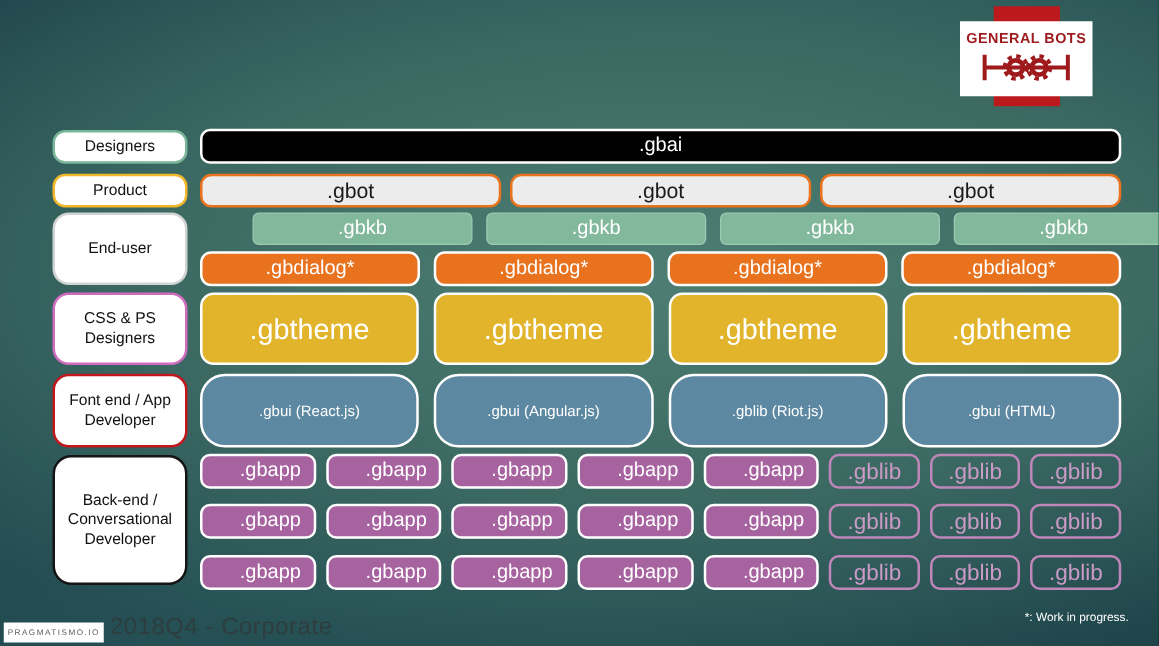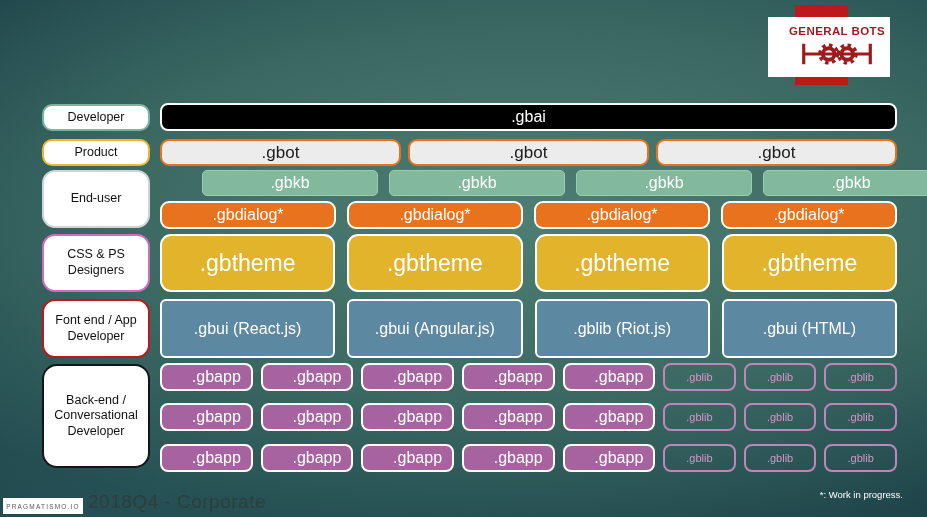--- a/index.html
+++ b/index.html
@@ -11,21 +11,21 @@
       linear-gradient(135deg,#16343e 0%, #234c52 45%, #16343c 100%);
   }
   .title{
     position:absolute;left:57px;top:34px;font-size:41px;letter-spacing:1px;
     color:#dde8e5;white-space:nowrap;
   }
   
   .logo-ribbon{position:absolute;left:795px;top:5px;width:53px;height:80px;background:#bb191c;}
   .logo-card{
     position:absolute;left:768px;top:17px;width:106px;height:60px;background:#ffffff;
-    display:flex;flex-direction:column;align-items:center;justify-content:center;gap:1px;padding-left:16px;
+    display:flex;flex-direction:column;align-items:center;justify-content:center;gap:1px;
   }
   .logo-text{color:#9e1a1d;font-weight:bold;font-size:11.5px;letter-spacing:0.4px;}
   .logo-gears{width:78px;height:32px;}
   .logo-gears *{stroke:#9e1a1d;}
   
   .role{
     position:absolute;left:42px;width:108px;background:#fff;color:#111;
     display:flex;align-items:center;justify-content:center;text-align:center;
     font-size:12.5px;line-height:1.25;border-radius:10px;box-sizing:border-box;padding:2px 7px;
   }
@@ -45,27 +45,27 @@
   .gbai{background:#000;border:2px solid #fff;border-radius:8px;font-size:16px;}
   .row-gbot{top:139px;height:27px;gap:7px;}
   .gbot{background:#ececec;border:2px solid #e8721d;border-radius:9px;color:#1a1a1a;font-size:17px;}
   .row-gbkb{top:170px;height:26px;gap:11px;padding-left:42px;}
   .gbkb{background:#82b99c;border:1px solid #9ccab2;border-radius:5px;font-size:16px;}
   .row-gbdialog{top:201px;height:28px;gap:11px;}
   .gbdialog{background:#e8721d;border:2px solid #fff;border-radius:9px;font-size:16px;}
   .row-gbtheme{top:234px;height:58px;gap:12px;}
   .gbtheme{background:#e2b42c;border:2px solid #fff;border-radius:11px;font-size:23px;}
   .row-gbui{top:299px;height:59px;gap:12px;}
-  .gbui{background:#5d88a1;border:2px solid #fff;border-radius:6px;font-size:16px;text-align:right;}
+  .gbui{background:#5d88a1;border:2px solid #fff;border-radius:20px;font-size:12px;text-align:right;}
   .row-gbapp{height:28px;gap:8px;}
   .row-gbapp.r1{top:363px;}
   .row-gbapp.r2{top:403px;}
   .row-gbapp.r3{top:444px;}
   .gbapp{background:#a7639f;border:2px solid #fff;border-radius:8px;font-size:16px;padding-left:20px;}
-  .gblib{background:transparent;border:2px solid #bf86ba;border-radius:8px;color:#cb9ac6;font-size:11px;}
+  .gblib{background:transparent;border:2px solid #bf86ba;border-radius:8px;color:#cb9ac6;font-size:18px;}
   
   .badge{
     position:absolute;left:3px;top:498px;width:80px;height:16px;background:#fff;
     color:#5a5a5a;font-size:6.5px;letter-spacing:1.2px;
     display:flex;align-items:center;justify-content:center;
   }
   .caption{position:absolute;left:88px;top:491px;font-size:19px;color:#2e3d3d;letter-spacing:0.5px;}
   .note{position:absolute;right:24px;top:489px;font-size:9.5px;color:#fff;}
 </style>
 </head>
@@ -82,21 +82,21 @@
       <line x1="8" y1="25" x2="112" y2="25" stroke-width="5"></line>
       <line x1="112" y1="9" x2="112" y2="41" stroke-width="5"></line>
       <circle cx="47" cy="25" r="14" stroke-width="5" stroke-dasharray="5.5 5.5"></circle>
       <circle cx="47" cy="25" r="9" stroke-width="6"></circle>
       <circle cx="76" cy="25" r="14" stroke-width="5" stroke-dasharray="5.5 5.5"></circle>
       <circle cx="76" cy="25" r="9" stroke-width="6"></circle>
     </svg>
   </div>
 
   <div class="role r-architect">
-    <span>Developer</span>
+    <span>Designers</span>
   </div>
   <div class="role r-product">
     <span>Product</span>
   </div>
   <div class="role r-enduser">
     <span>End-user</span>
   </div>
   <div class="role r-cssps">
     <span>CSS &amp; PS Designers</span>
   </div>

